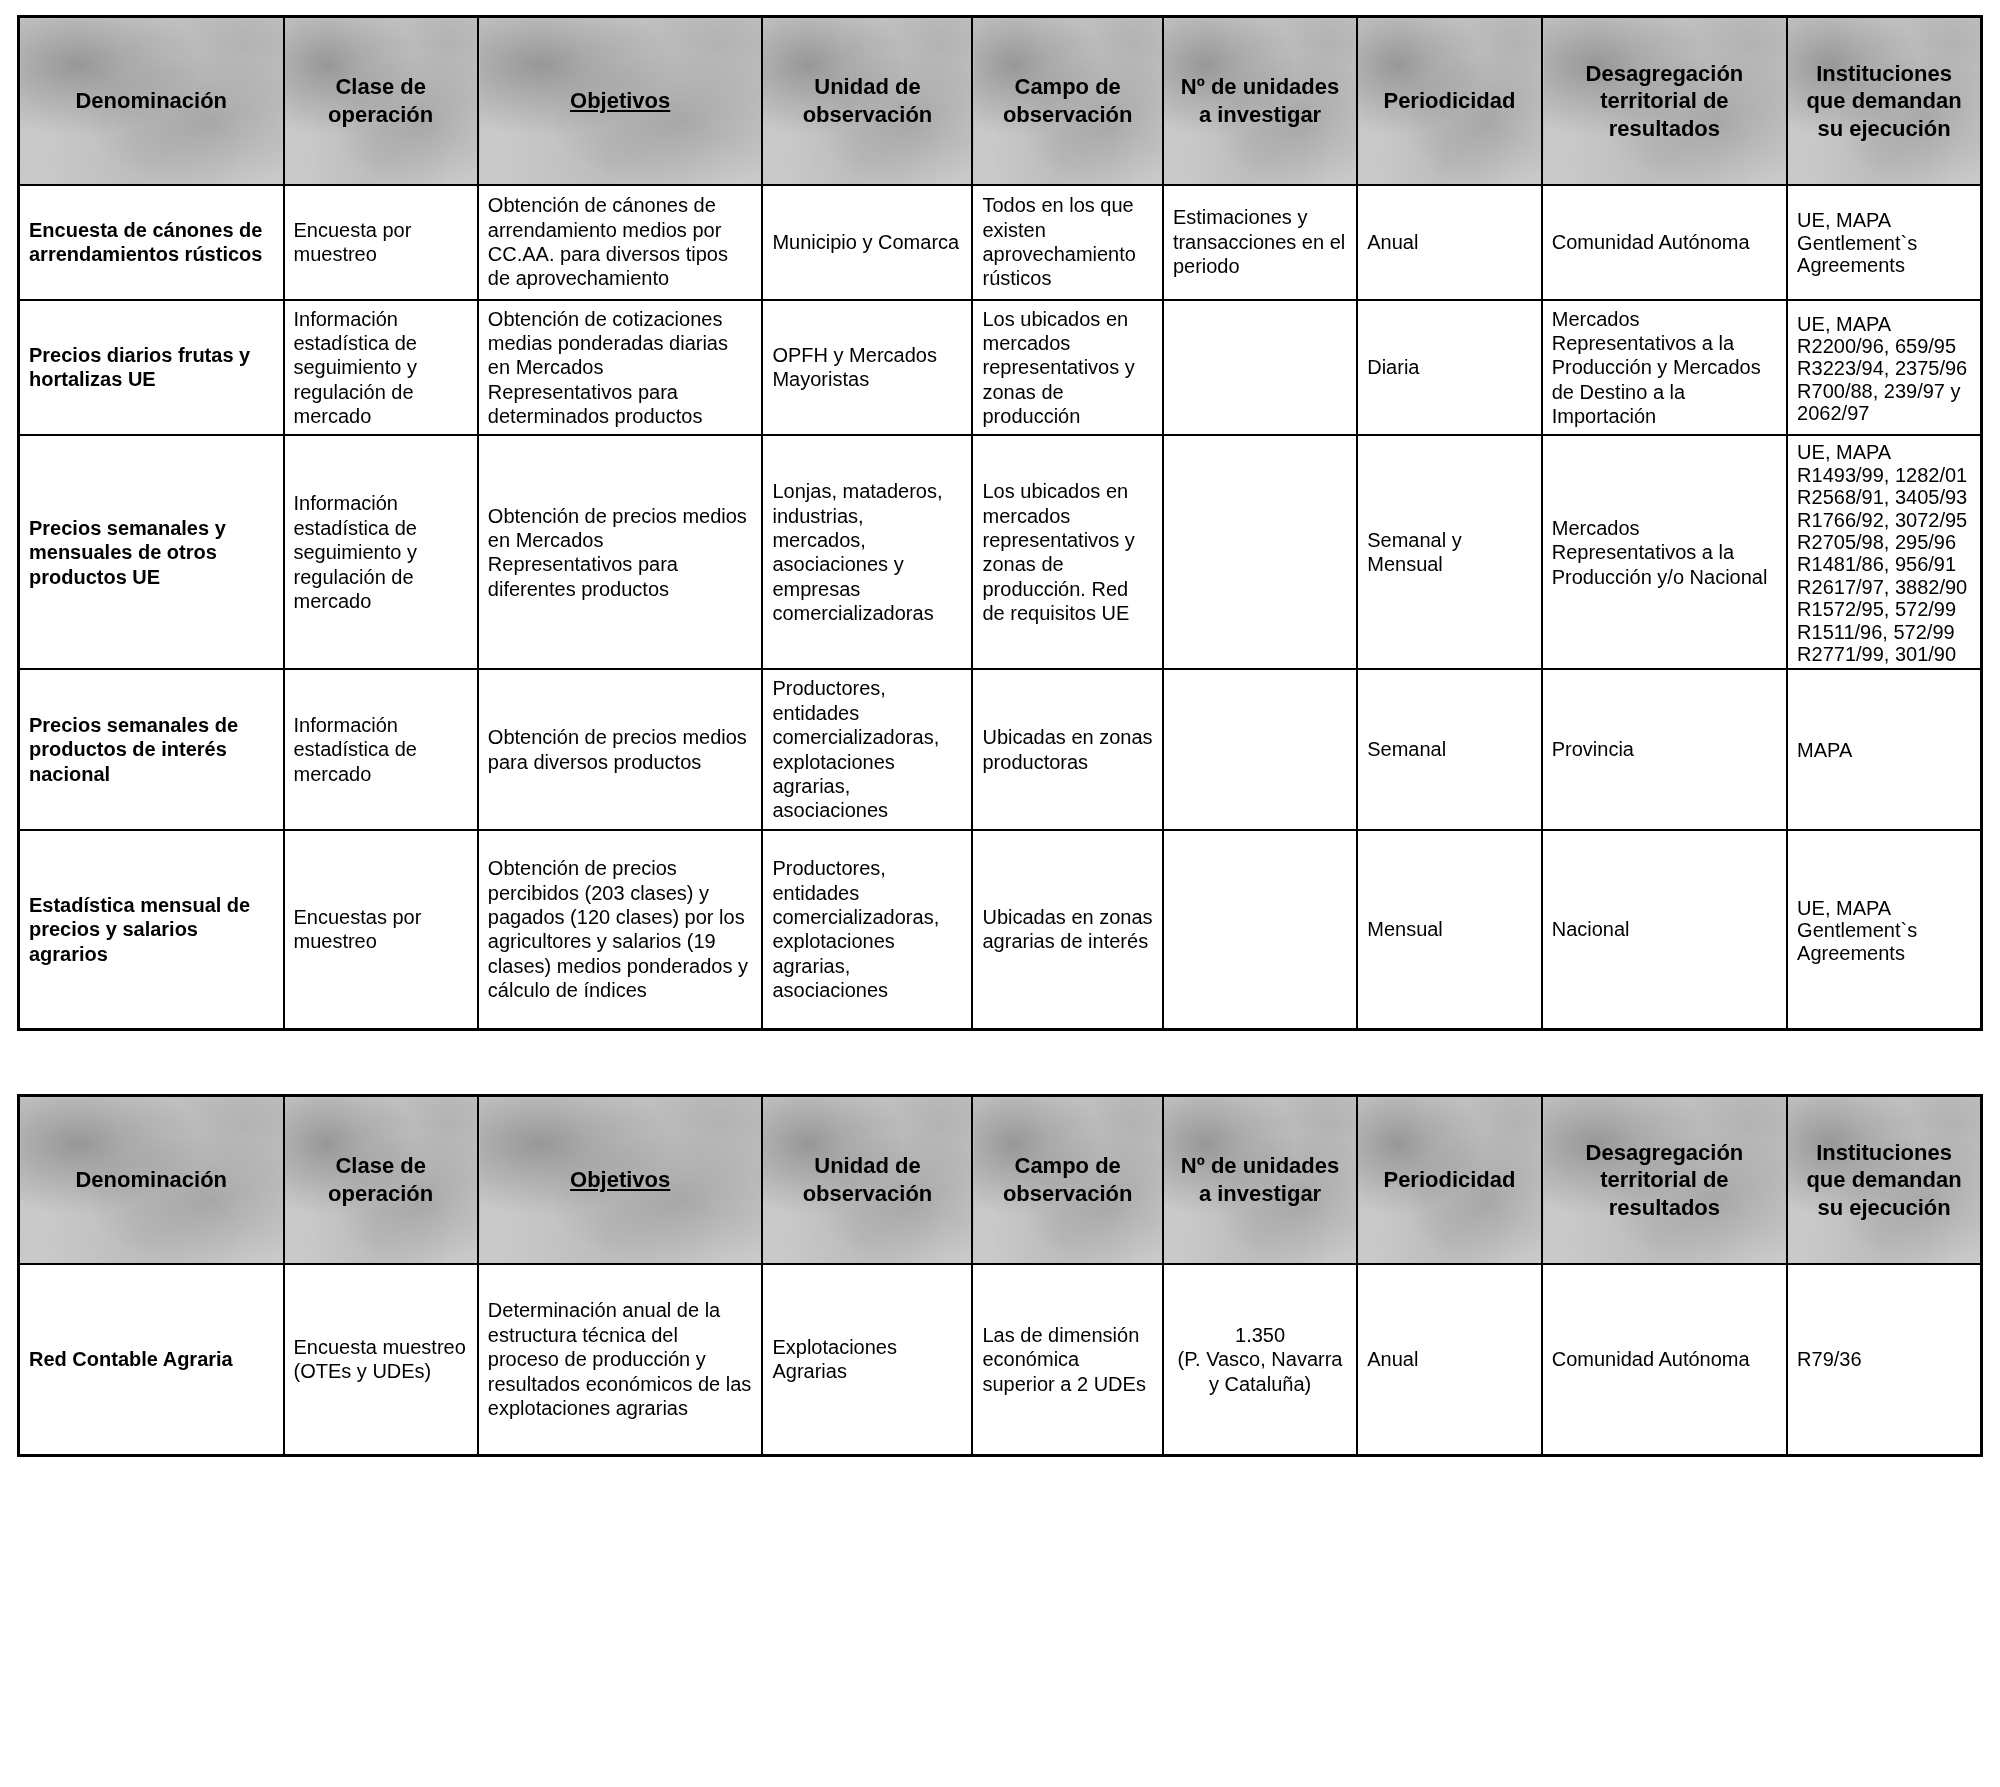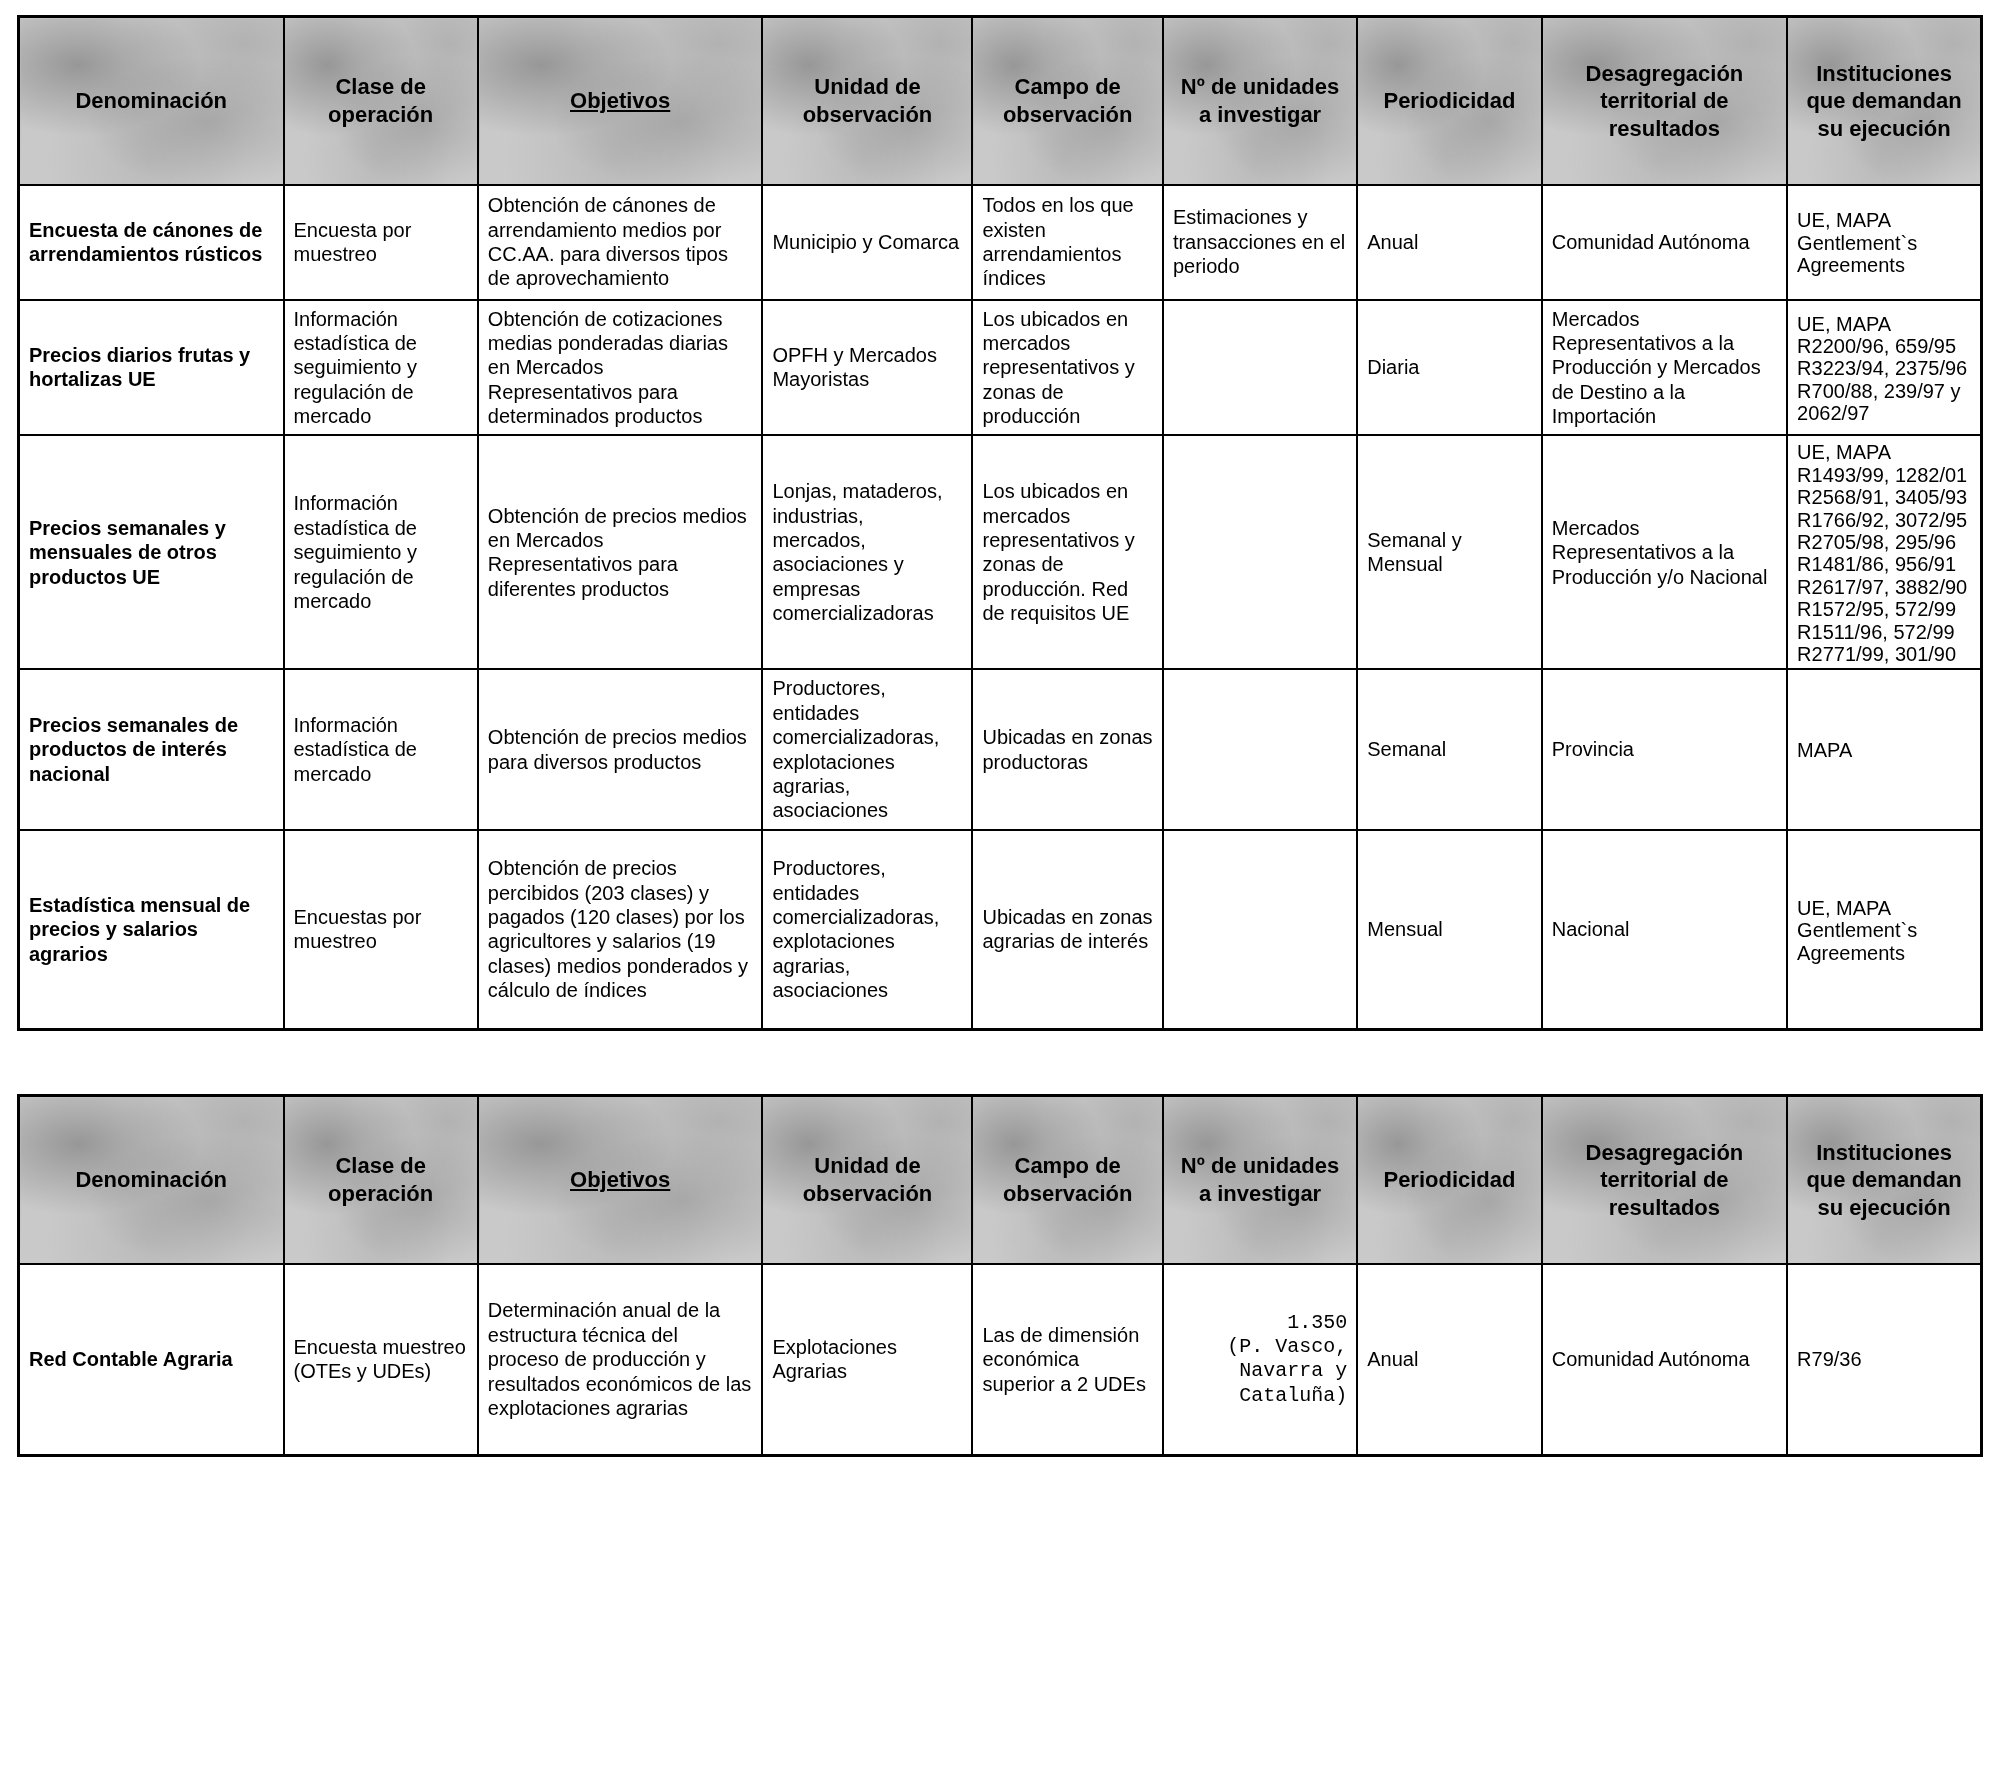--- a/index.html
+++ b/index.html
@@ -59,22 +59,21 @@
     text-decoration: underline;
   }
   
   .table-1 td:nth-child(9) {
     line-height: 1.12;
     padding-top: 5px;
     padding-bottom: 3px;
   }
   
   .table-2 td:nth-child(6) {
-    text-align: right;
-    font-family: Liberation Mono, monospace;
+    text-align: center;
   }
   
   col.col-1 { width: 13.5%; }
   col.col-2 { width: 9.9%;  }
   col.col-3 { width: 14.5%; }
   col.col-4 { width: 10.7%; }
   col.col-5 { width: 9.7%;  }
   col.col-6 { width: 9.9%;  }
   col.col-7 { width: 9.4%;  }
   col.col-8 { width: 12.5%; }
@@ -118,21 +117,21 @@
           <th><span class="hdr-text">Desagregación territorial de resultados</span></th>
           <th><span class="hdr-text">Instituciones que demandan su ejecución</span></th>
         </tr>
       </thead>
       <tbody>
         <tr>
           <td>Encuesta de cánones de arrendamientos rústicos</td>
           <td>Encuesta por muestreo</td>
           <td>Obtención de cánones de arrendamiento medios por CC.AA. para diversos tipos de aprovechamiento</td>
           <td>Municipio y Comarca</td>
-          <td>Todos en los que existen arrendamientos índices</td>
+          <td>Todos en los que existen aprovechamiento rústicos</td>
           <td>Estimaciones y transacciones en el periodo</td>
           <td>Anual</td>
           <td>Comunidad Autónoma</td>
           <td>UE, MAPA
 Gentlement`s Agreements</td>
         </tr>
         <tr>
           <td>Precios diarios frutas y hortalizas UE</td>
           <td>Información estadística de seguimiento y regulación de mercado</td>
           <td>Obtención de cotizaciones medias ponderadas diarias en Mercados Representativos para determinados productos</td>

